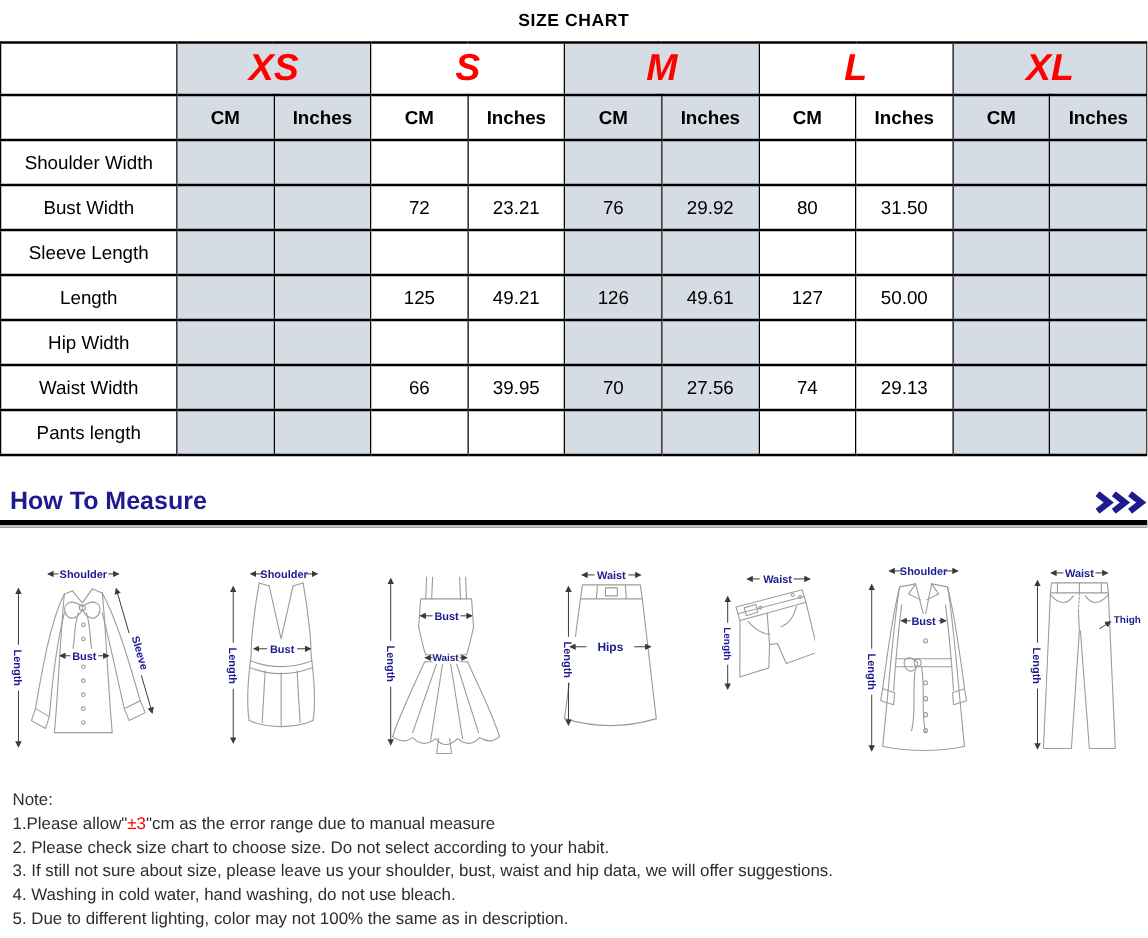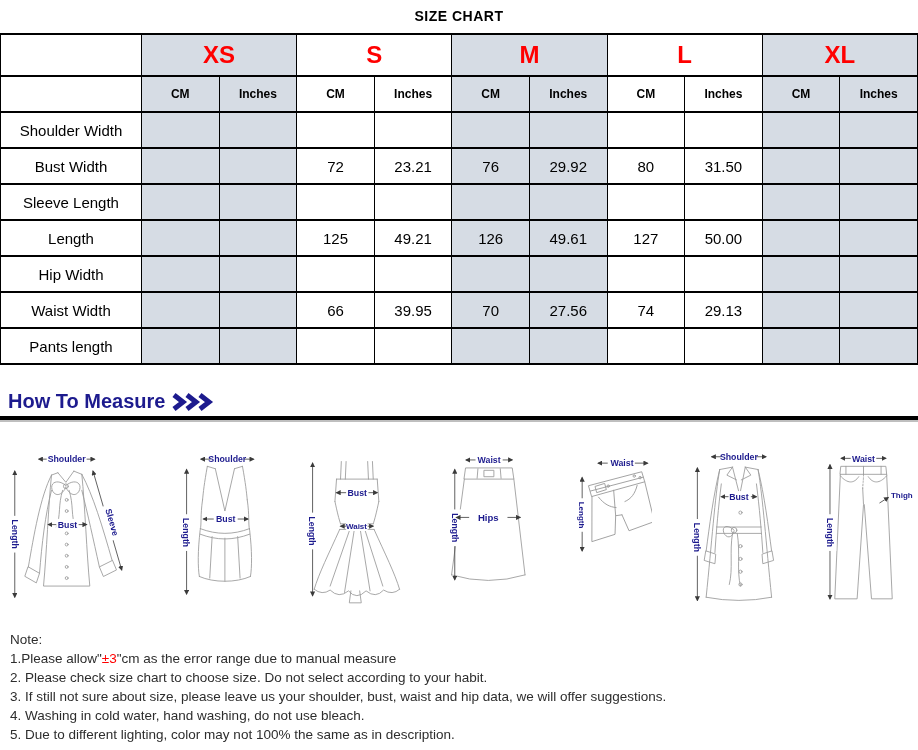--- a/index.html
+++ b/index.html
@@ -6,27 +6,27 @@
   body{width:918px;height:750px;overflow:hidden;font-family:"Liberation Sans",sans-serif;color:#000;}
 
   .title{height:33px;line-height:33px;text-align:center;font-size:14px;font-weight:bold;letter-spacing:0.5px;}
 
   table.size-chart{width:918px;border-collapse:collapse;table-layout:fixed;}
   table.size-chart td,table.size-chart th{
     border:1px solid #000;border-top:2px solid #000;border-bottom:2px solid #000;
     text-align:center;vertical-align:middle;padding:0;overflow:hidden;white-space:nowrap;
   }
   col.c-label{width:141px;}
-  tr.size-row th{height:40px;font-size:24px;font-weight:bold;color:#ff0000;}
-  tr.unit-row th{height:34px;font-size:12px;font-weight:bold;color:#000;margin-left:18px;}
+  tr.size-row th{height:40px;font-size:30px;font-weight:bold;color:#ff0000;font-style:italic;}
+  tr.unit-row th{height:34px;font-size:15px;font-weight:bold;color:#000;margin-left:18px;}
   tr.body-row td{height:34px;font-size:15px;font-weight:normal;}
   td.lbl{font-size:13.5px;}
   .sh{background:#d6dce4;}
 
-  .measure-head{margin:25px 0 0 8px;display:flex;align-items:center;gap:7px;}
+  .measure-head{margin:25px 0 0 8px;display:flex;align-items:center;gap:7px;justify-content:space-between;}
   .measure-head .txt{font-size:20px;font-weight:bold;color:#1d1b8e;}
   .rule{margin-top:3px;height:4px;background:#000;border-bottom:2px solid #bfbfbf;}
 
   .figures{display:flex;justify-content:space-between;align-items:flex-end;padding:7px 2px 0 2px;gap:31px;}
   .figures svg{display:block;}
   .garment{fill:none;stroke:#9c9c9c;stroke-width:1.1;stroke-linecap:round;stroke-linejoin:round;}
   .mline{stroke:#3a3a3a;stroke-width:1;fill:none;}
   .mhead{fill:#3a3a3a;stroke:none;}
   .mlabel{font-family:"Liberation Sans",sans-serif;font-size:11px;font-weight:bold;fill:#1d1b8e;text-anchor:middle;}
   .mlabel.sm{font-size:10px;}

